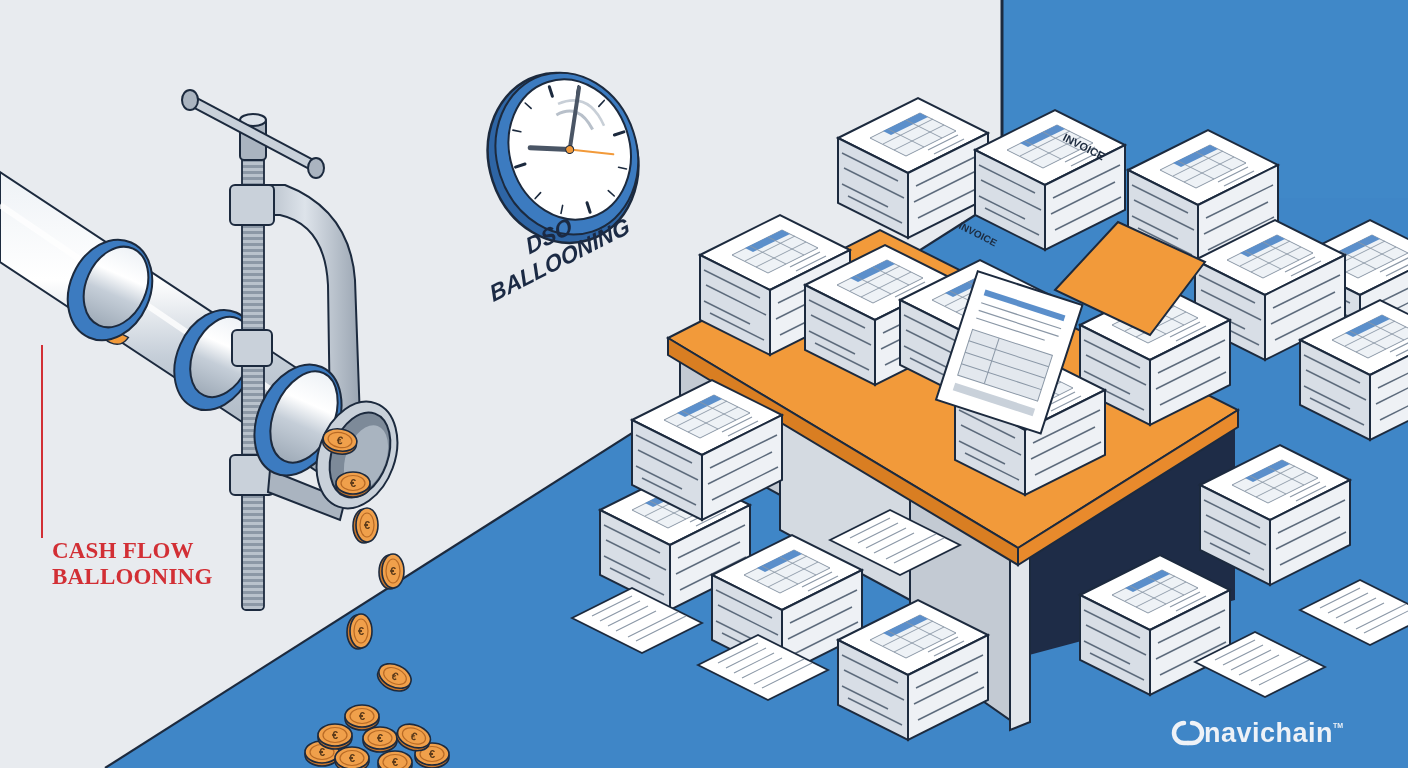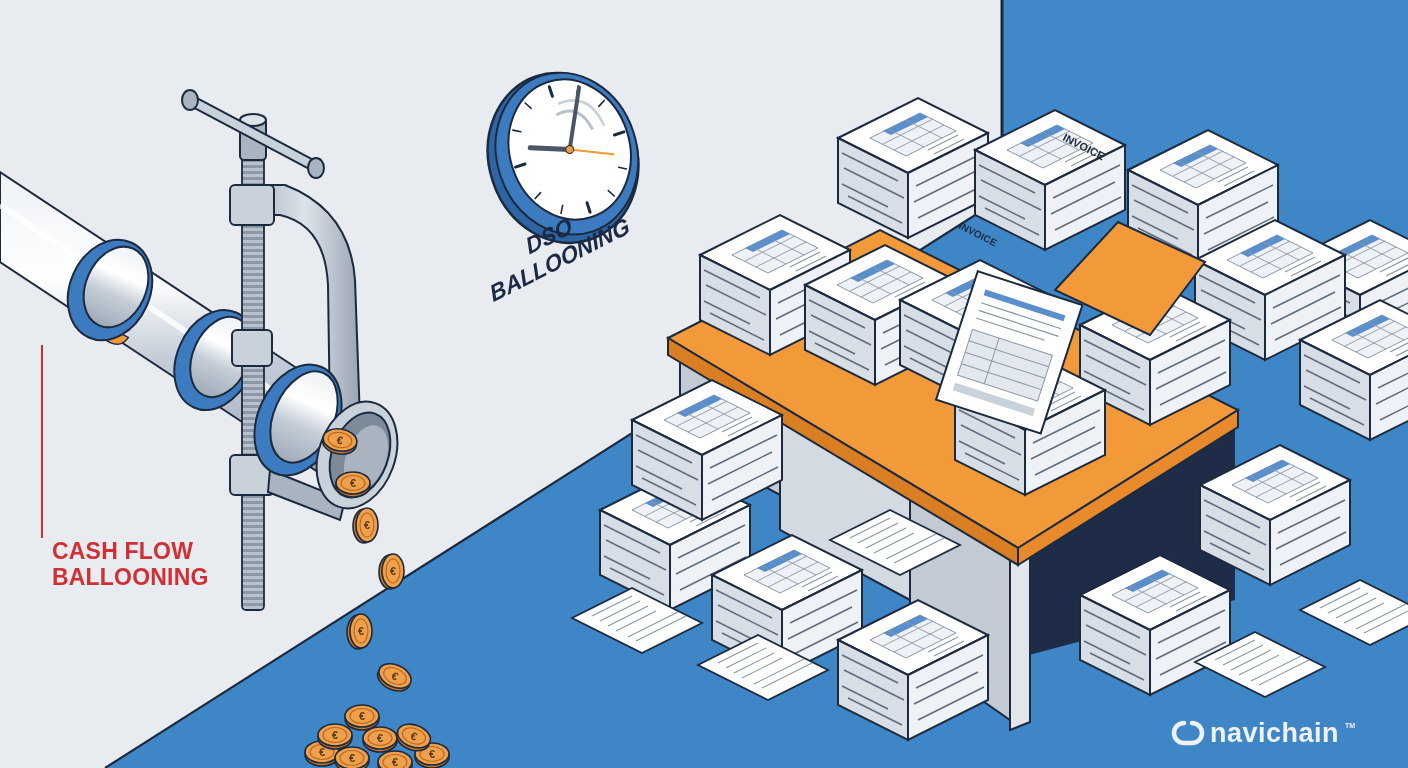--- a/index.html
+++ b/index.html
@@ -1,36 +1,36 @@
 <!DOCTYPE html>
 <html><head>
 <meta charset="utf-8">
 <style>
   html, body { margin: 0; padding: 0; }
   body { width: 1408px; height: 768px; overflow: hidden; background: #e8ebef; font-family: "Liberation Sans", sans-serif; }
   #scene { position: relative; width: 1408px; height: 768px; }
   svg.art { position: absolute; left: 0; top: 0; }
   .label-cash {
     position: absolute; left: 52px; top: 538px;
-    color: #d22f35; font-family: Liberation Sans, sans-serif;
+    color: #d22f35; font-family: Liberation Serif, serif;
     font-weight: 700; font-size: 23px; line-height: 26px; letter-spacing: 0.2px;
   }
   .label-cash span { display: block; }
   .label-dso {
     position: absolute; left: 495px; top: 255px;
     color: #1b2a44; font-family: "Liberation Sans", sans-serif;
     font-weight: 700; font-style: italic; font-size: 23px; line-height: 26px;
     transform: rotate(-27deg) skewX(-8deg); transform-origin: left bottom;
     text-align: left;
   }
   .label-dso span { display: block; }
   .label-dso .l1 { padding-left: 50px; }
   .brand {
     position: absolute; left: 1170px; top: 716px; height: 34px;
-    display: flex; align-items: center; gap: 6px;
+    display: flex; align-items: center; gap: 0;
   }
   .brand-word {
     color: #eef2f7; font-weight: 700; font-size: 27px; letter-spacing: 0.5px;
     font-family: "Liberation Sans", sans-serif;
   }
   .brand-tm { color: #eef2f7; font-size: 7px; font-weight: 700; align-self: flex-start; margin-top: 6px; }
 </style>
 </head>
 <body>
 

